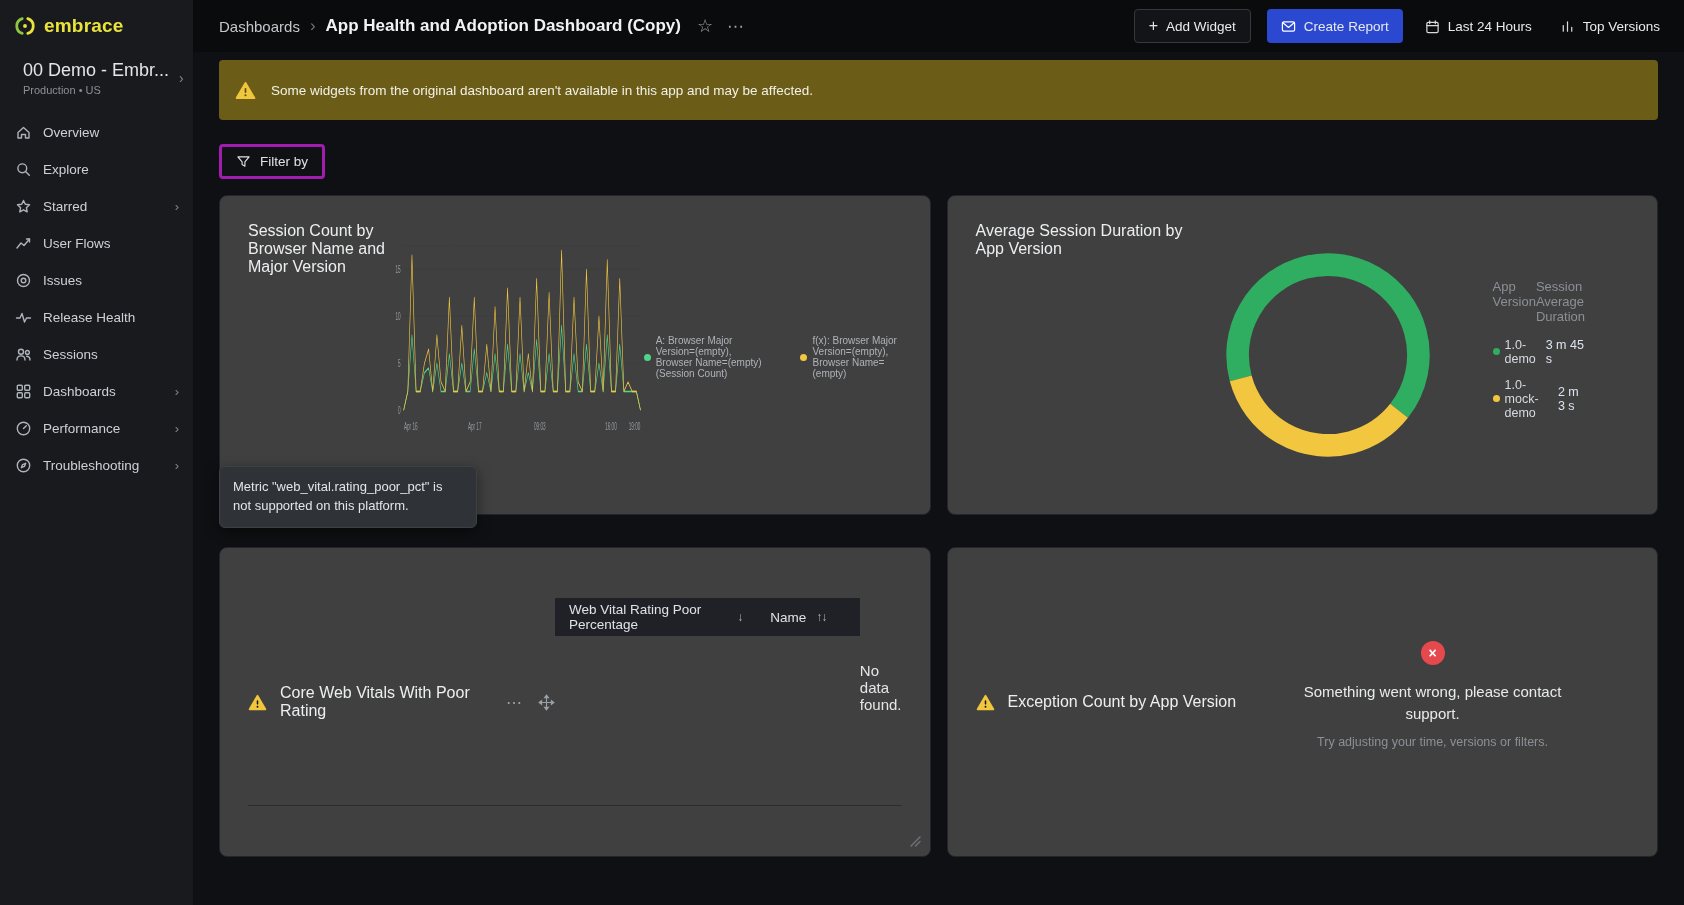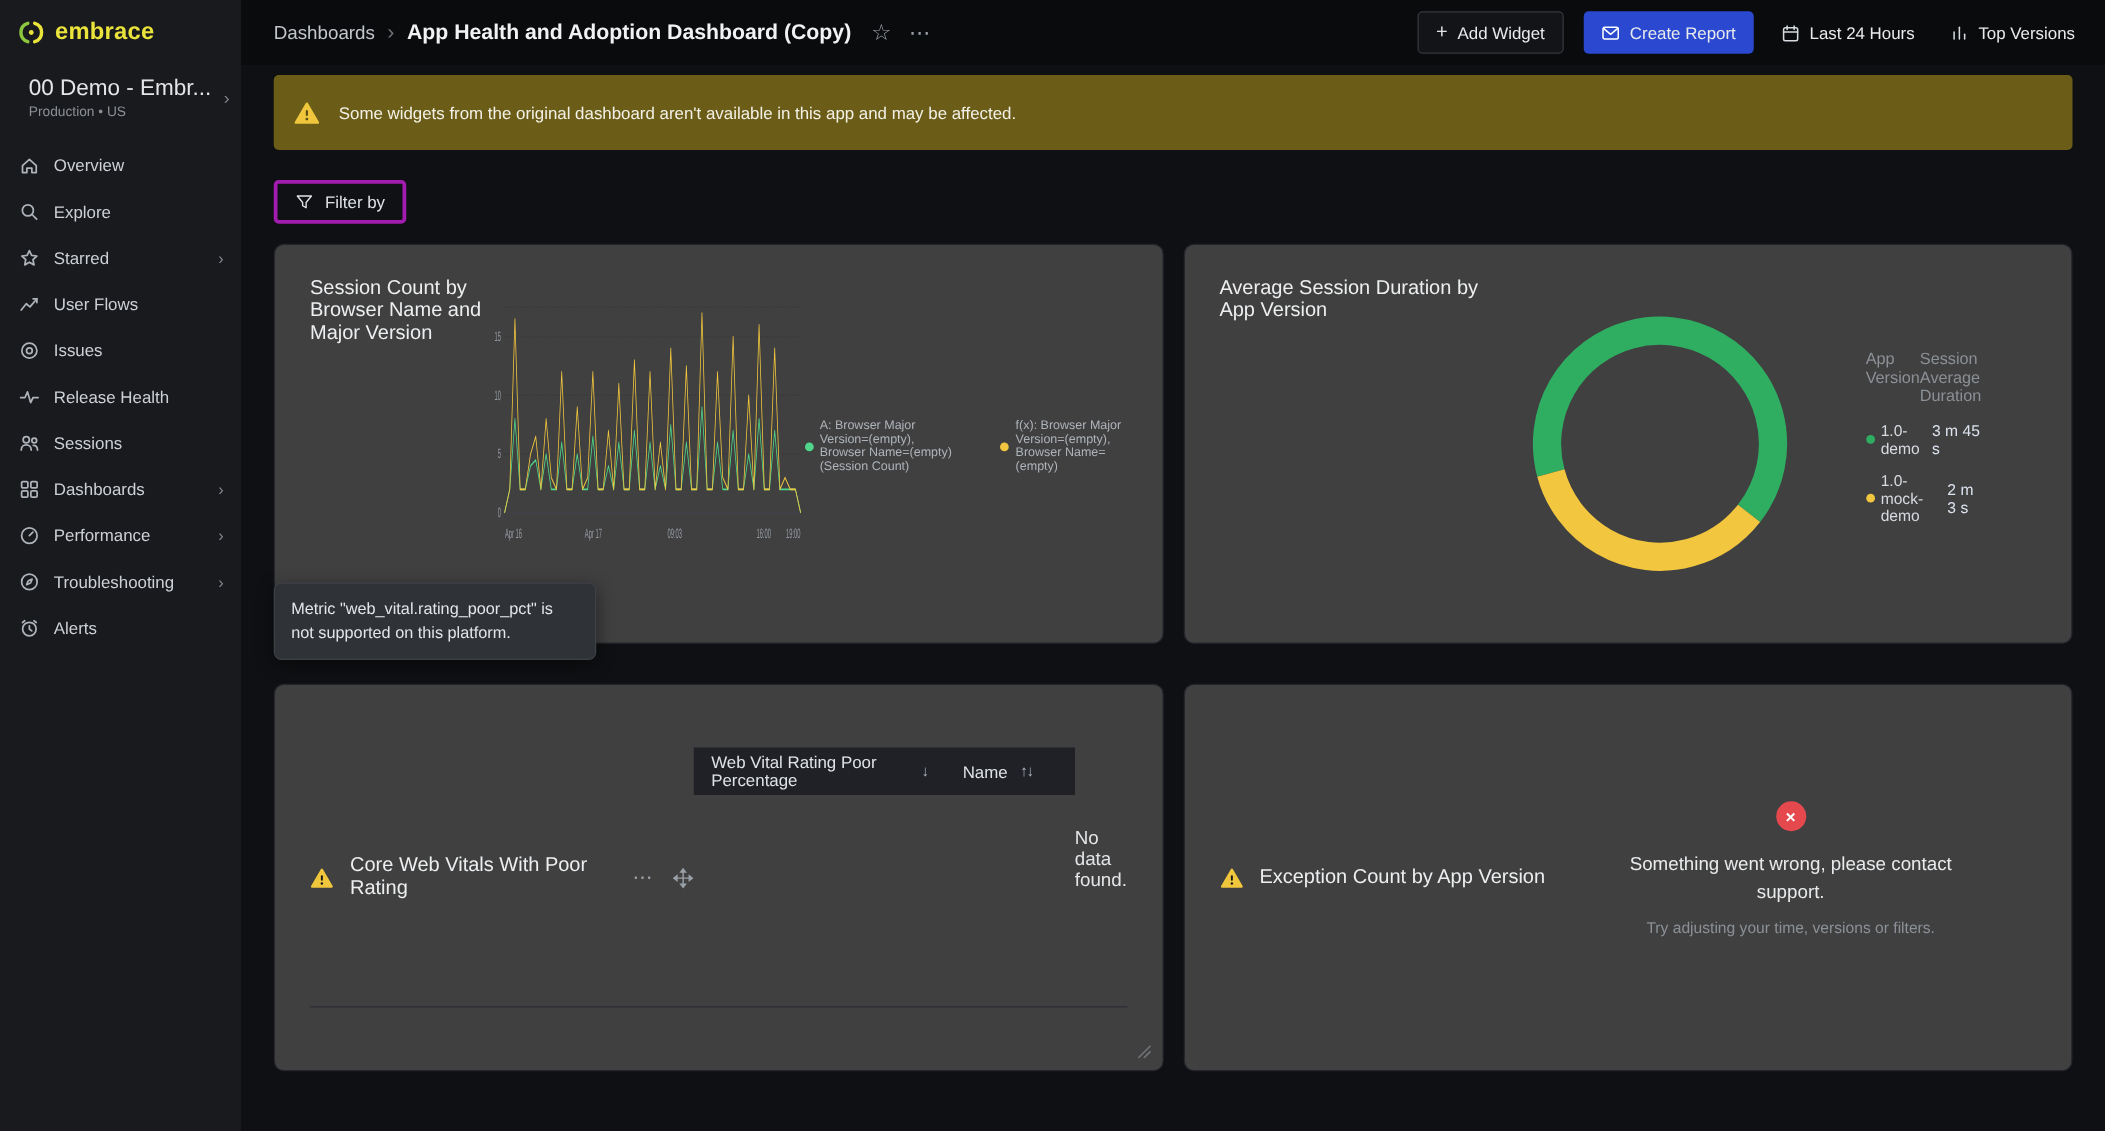--- a/index.html
+++ b/index.html
@@ -188,29 +188,20 @@
         <span>Performance</span>
         <span class="chev">›</span>
       </div>
       <div class="nav-item">
         <svg class="nav-ic" viewBox="0 0 17 17">
             <circle cx="8.5" cy="8.5" r="6.2"></circle>
             <path d="M6.3 10.7 L7.6 7.6 L10.7 6.3 L9.4 9.4 Z"></path>
           </svg>
         <span>Troubleshooting</span>
         <span class="chev">›</span>
-      </div>
-      <div class="nav-item">
-        <svg class="nav-ic" viewBox="0 0 17 17">
-            <circle cx="8.5" cy="9.2" r="5.4"></circle>
-            <path d="M8.5 6.6 V9.2 L10.4 10.7"></path>
-            <path d="M3 4 L4.8 2.6"></path>
-            <path d="M14 4 L12.2 2.6"></path>
-          </svg>
-        <span>Alerts</span>
       </div>
     </nav>
   </aside>
 
   <div class="main">
 
     <header class="topbar">
       <span class="crumb">Dashboards</span>
       <span class="crumb-sep">›</span>
       <h1 class="page-title">App Health and Adoption Dashboard (Copy)</h1>

